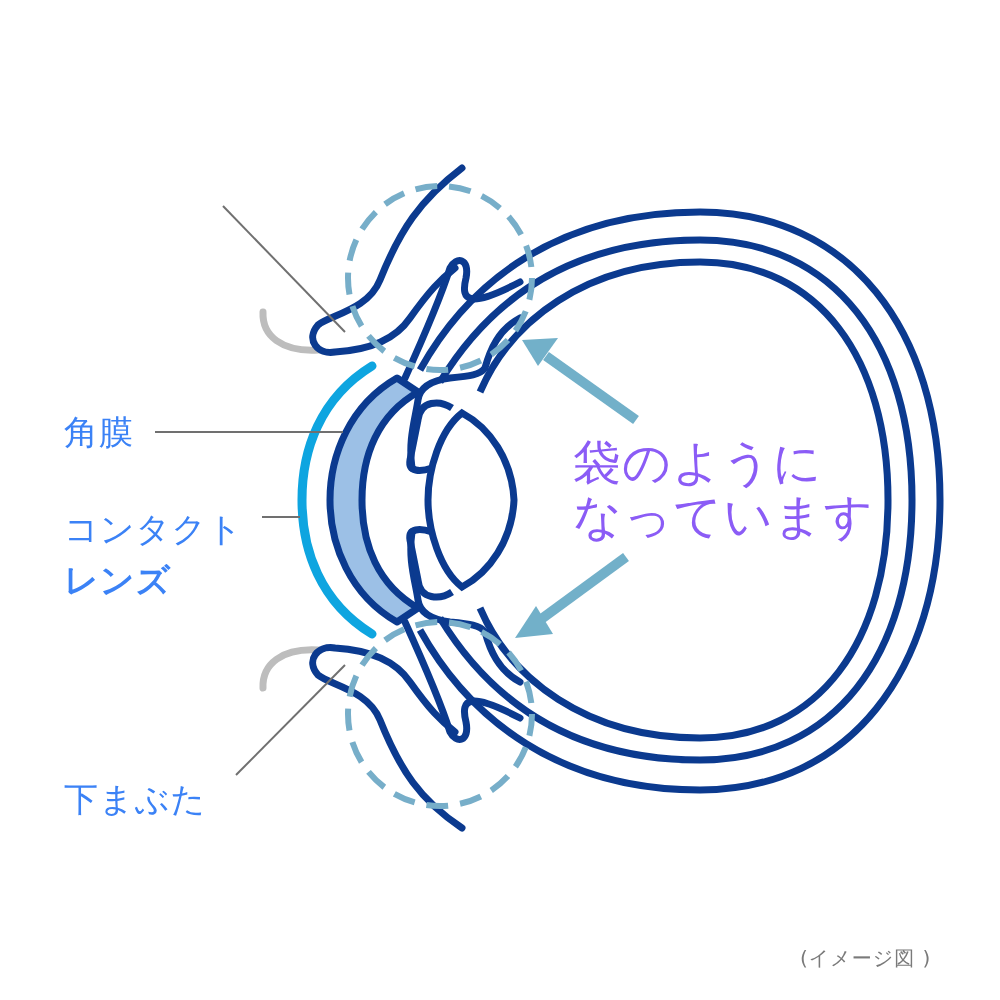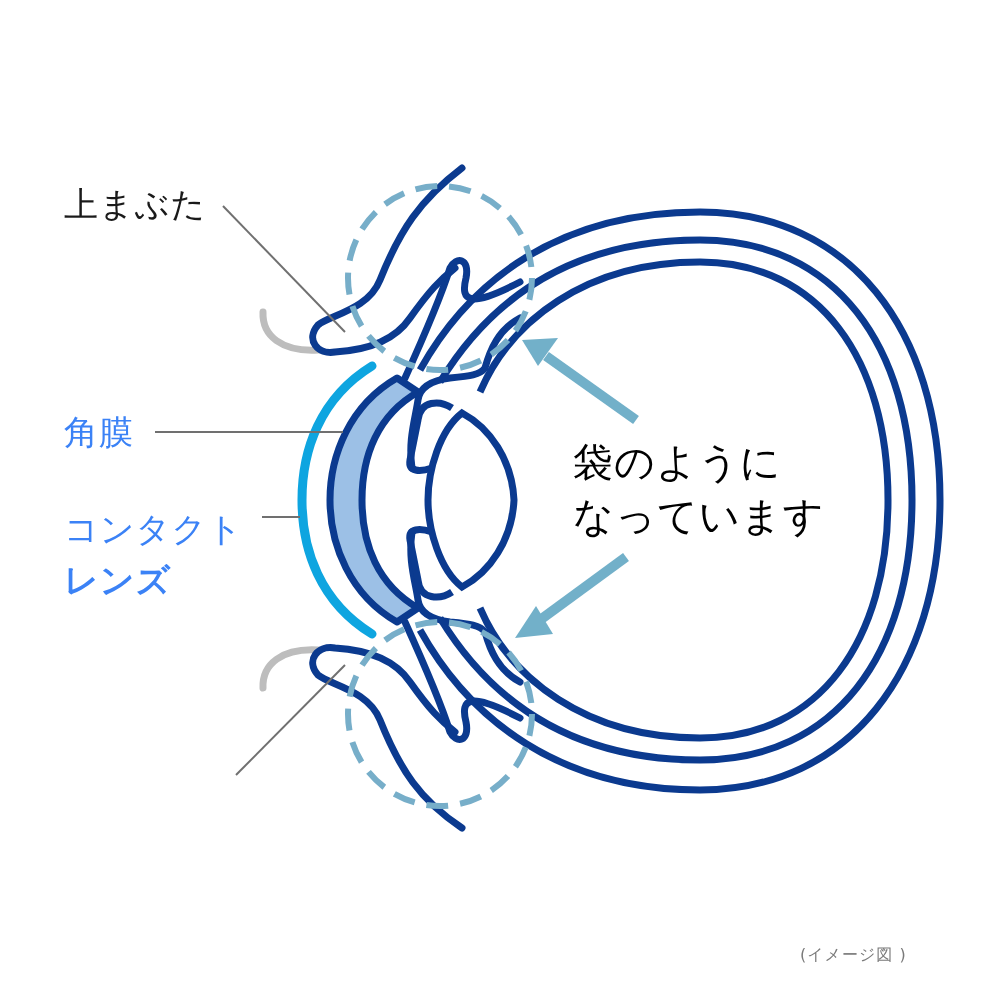--- a/index.html
+++ b/index.html
@@ -27,30 +27,30 @@
       font-size: 34px;
       font-weight: 300;
       letter-spacing: 1px;
       white-space: nowrap;
       line-height: 1;
     }
     .label.dark { color: #1a1a1a; }
     .label.gray { color: #3b82f6; }
     .callout {
       position: absolute;
-      color: #000000;
-      font-size: 40px;
+      color: #8b5cf6;
+      font-size: 48px;
       line-height: 60px;
       letter-spacing: 1px;
       white-space: nowrap;
     }
     .note {
       position: absolute;
       color: #7a7a7a;
-      font-size: 16px;
+      font-size: 20px;
       letter-spacing: 1px;
       white-space: nowrap;
     }
   </style>
 </head>
 <body>
 
 <div class="canvas">
 
   <svg class="diagram" viewBox="0 0 1000 1000">
@@ -100,23 +100,23 @@
     </g>
 
     <g stroke="#707070" stroke-width="2" fill="none">
       <line x1="223" y1="206" x2="345" y2="332"></line>
       <line x1="155" y1="432" x2="343" y2="432"></line>
       <line x1="262" y1="517" x2="300" y2="517"></line>
       <line x1="236" y1="775" x2="345" y2="665"></line>
     </g>
   </svg>
 
-  <div class="label dark" style="left:64px; top:187px;">上まぶた</div>
   <div class="label gray" style="left:64px; top:415px;">角膜</div>
   <div class="label gray" style="left:64px; top:512px;">コンタクト</div>
   <div class="label gray" style="left:64px; top:563px;font-weight:bold;">レンズ</div>
+  <div class="label gray" style="left:64px; top:782px;">下まぶた</div>
 
   <div class="callout" style="left:573px; top:432px;">袋のように</div>
   <div class="callout" style="left:573px; top:486px;">なっています</div>
 
   <div class="note" style="left:800px; top:945px;">(イメージ図 )</div>
 
 </div>
 
 </body></html>

